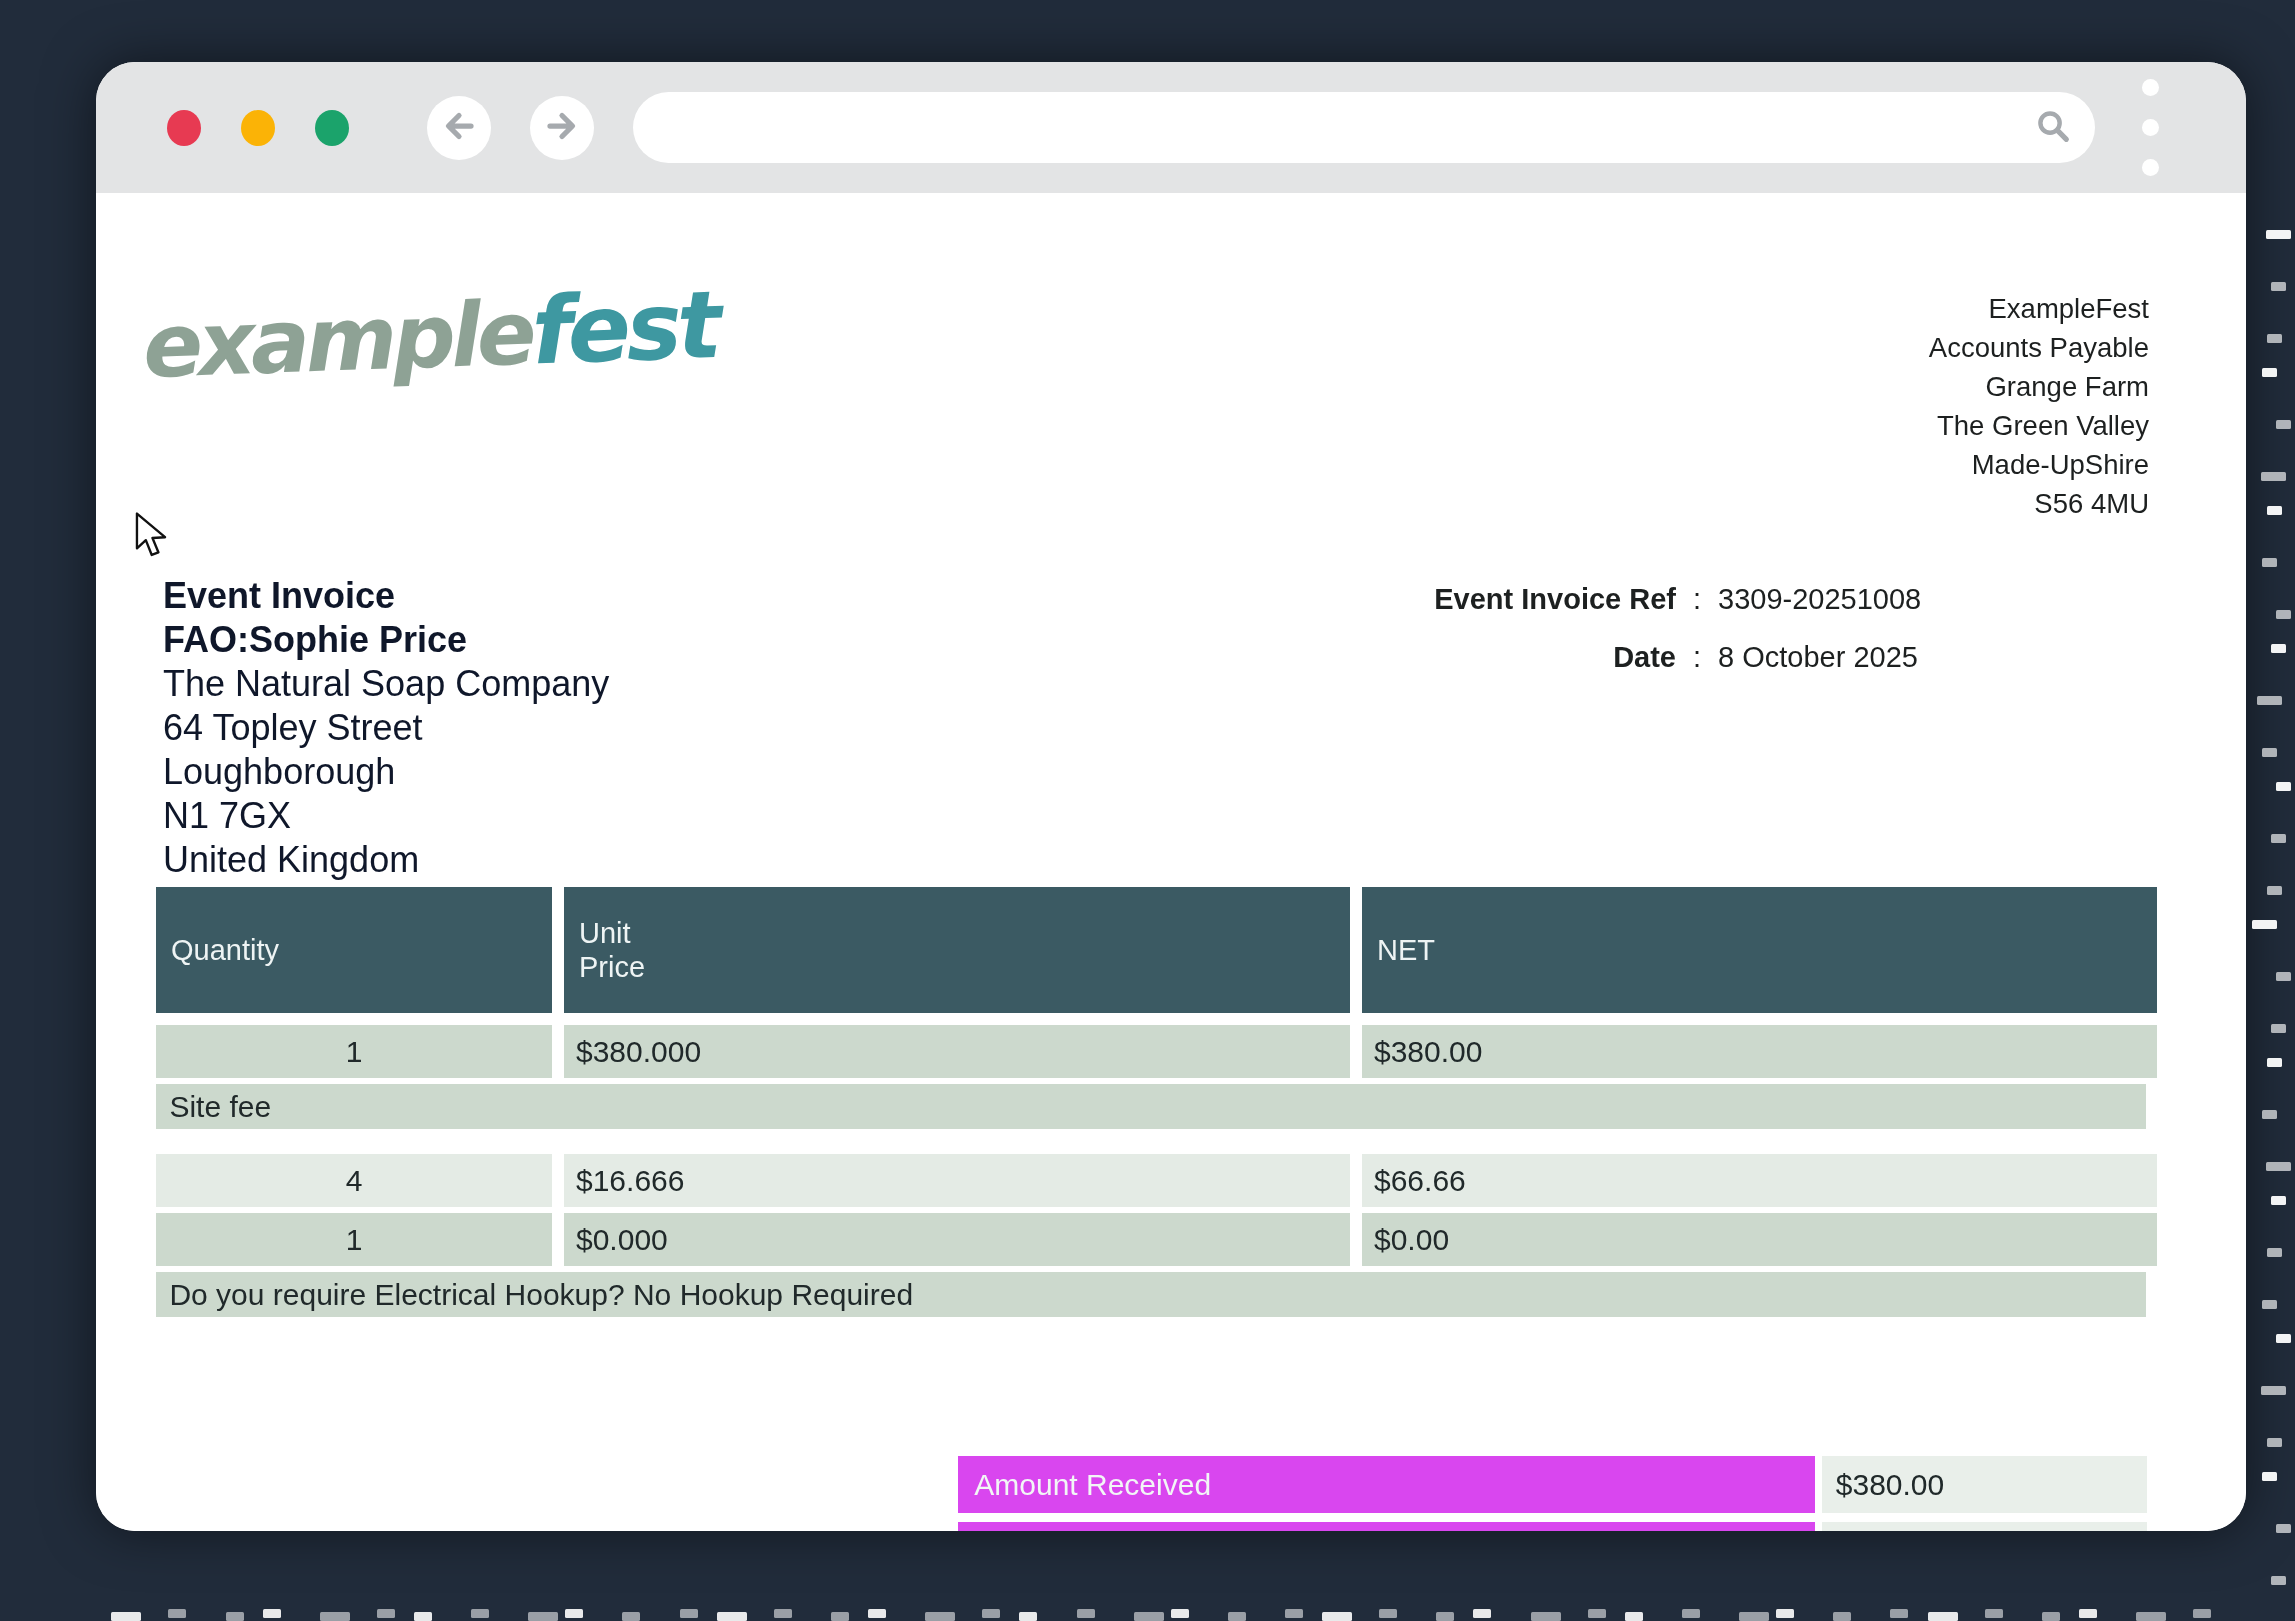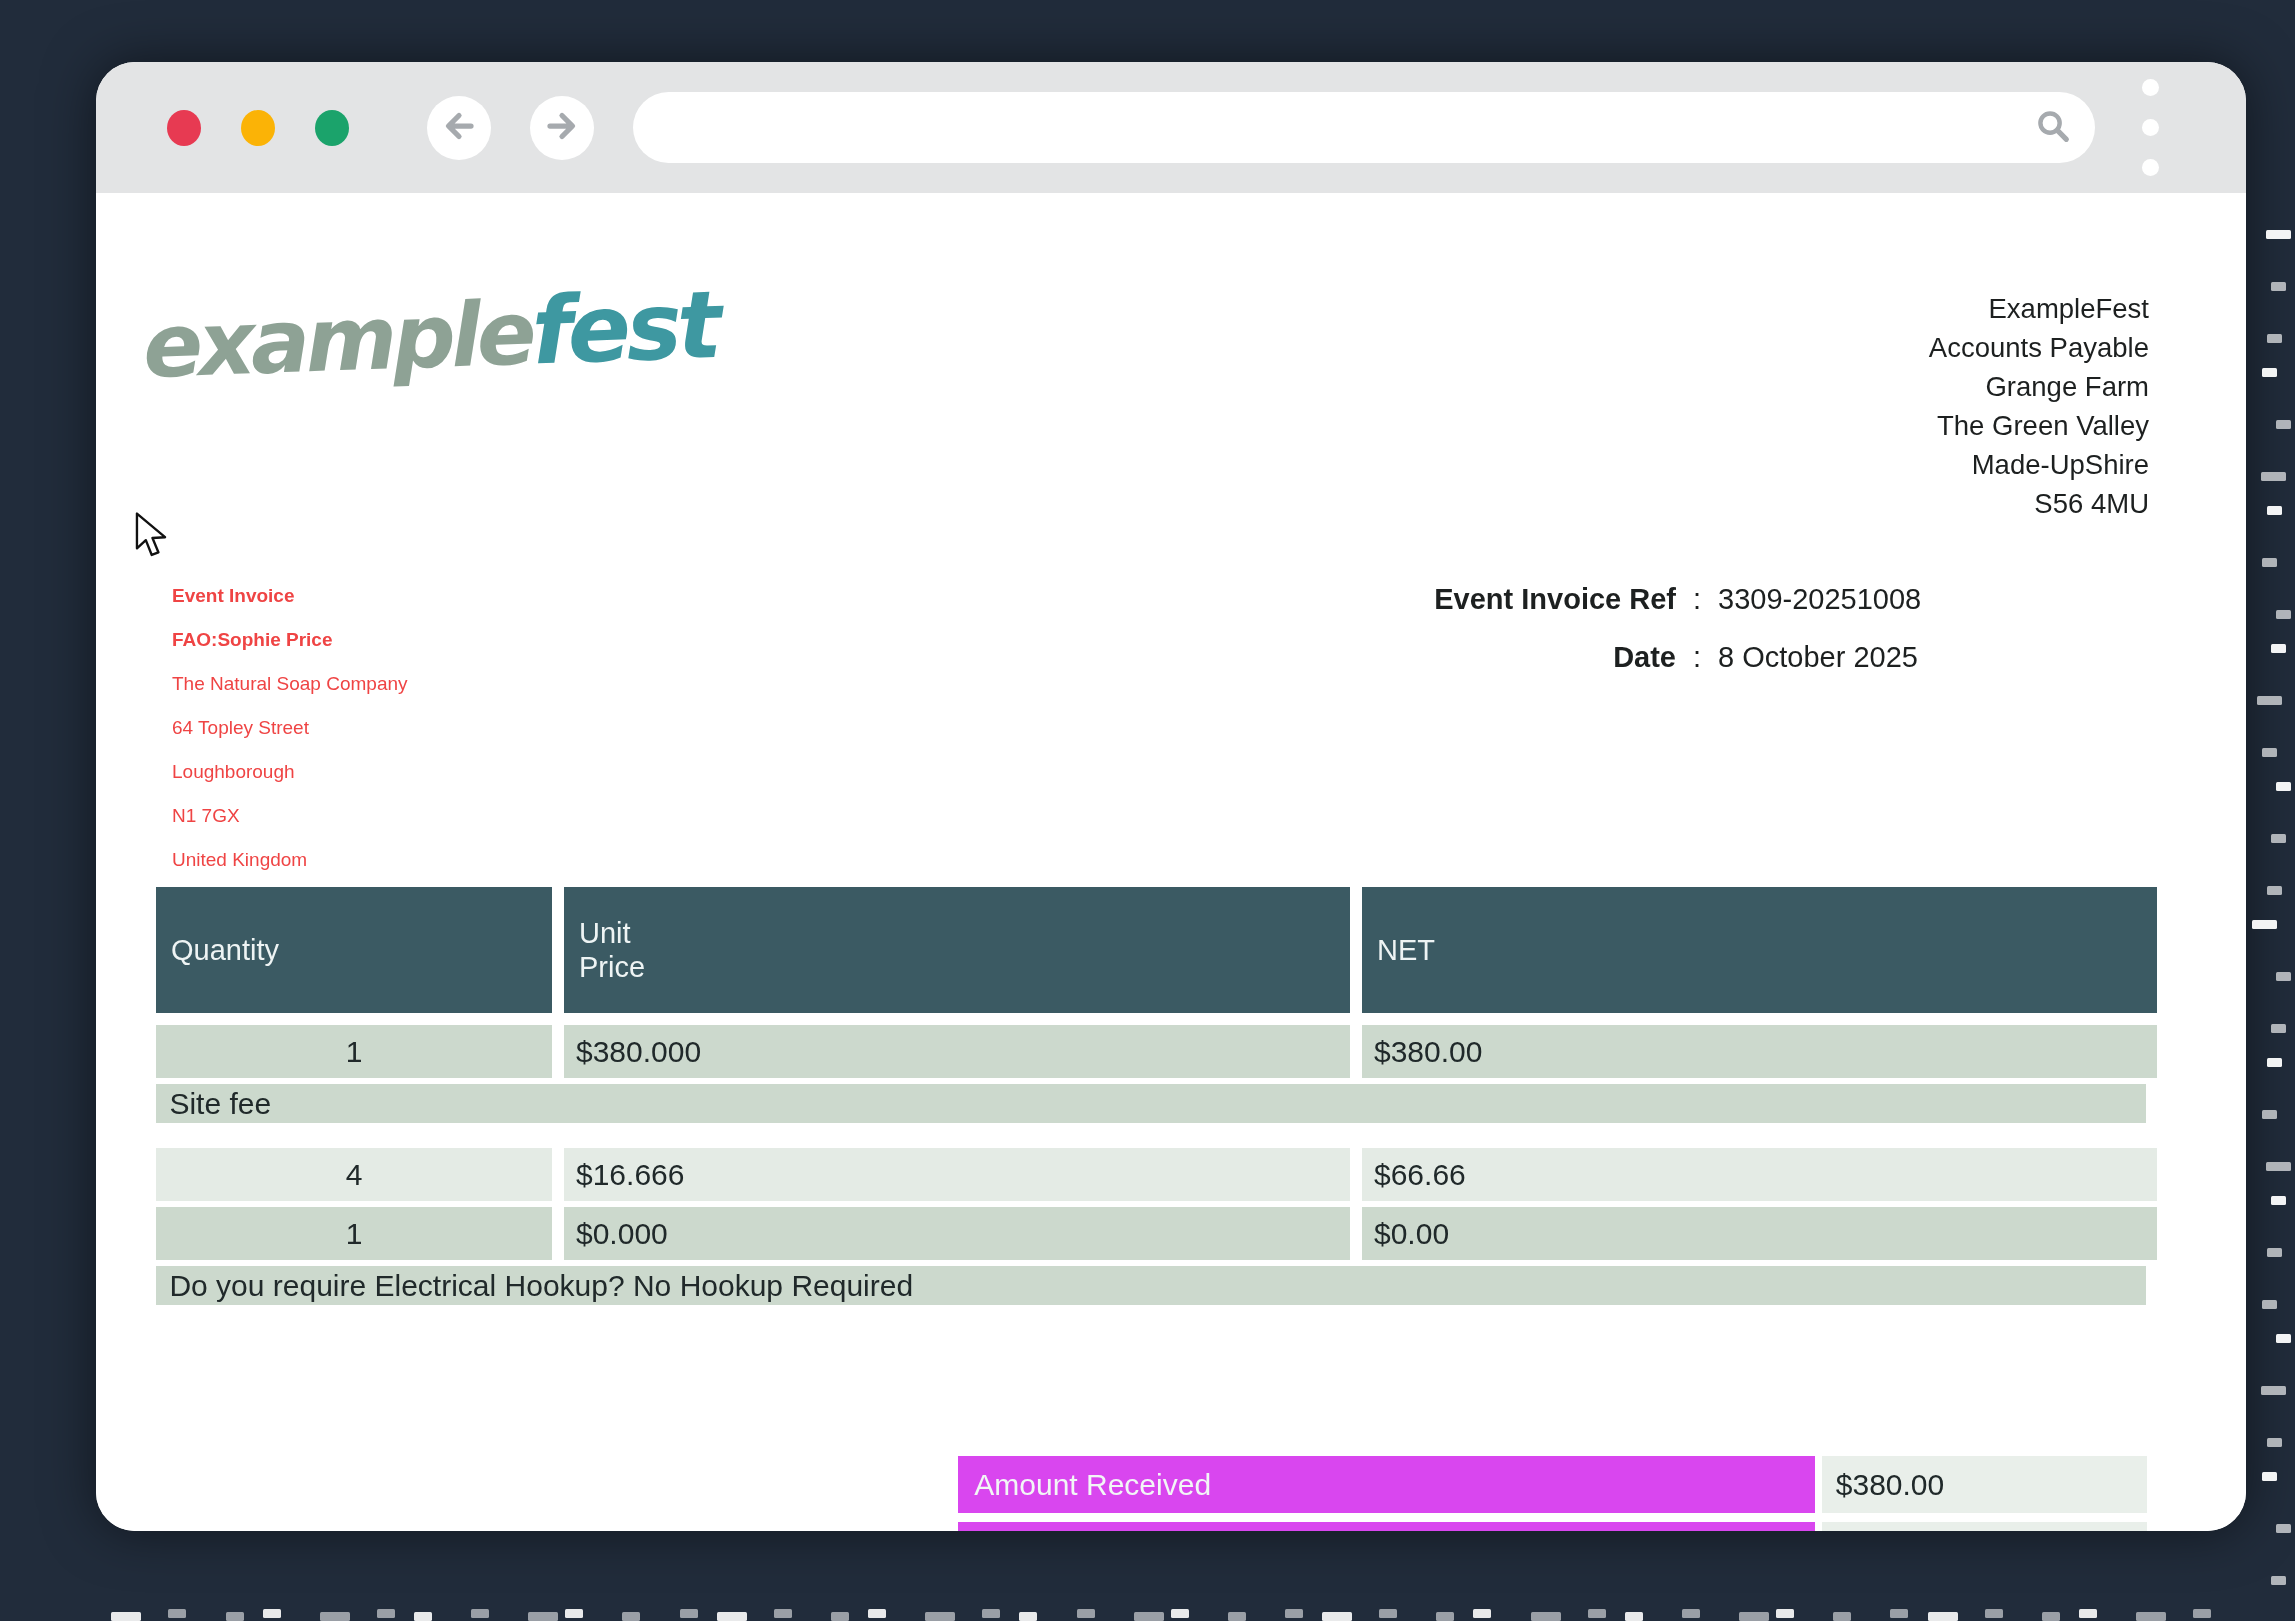--- a/index.html
+++ b/index.html
@@ -69,22 +69,22 @@
   .logo .word-accent  { color:#3e98a1; font-size:93px; }
 
   .sender {
     position:absolute; top:96px; right:97px;
     text-align:right; font-size:27.5px; line-height:39px; color:#1d2020;
   }
 
   .cursor { position:absolute; left:134px; top:512px; z-index:9; }
 
   .recipient {
-    position:absolute; left:76px; top:381px;
-    font-size:19px; line-height:44px; color:#ef4444;
+    position:absolute; left:67px; top:381px;
+    font-size:36px; line-height:44px; color:#0f172a;
   }
   .recipient .bold { font-weight:bold; }
 
   .meta {
     position:absolute; left:1254px; top:387px;
     display:grid; grid-template-columns:326px 42px auto;
     row-gap:19px; font-size:29px; line-height:39px; color:#1d2020;
   }
   .meta .m-label { font-weight:bold; text-align:right; }
   .meta .m-sep   { text-align:center; }
@@ -97,21 +97,21 @@
     background:#3b5a63; color:#eef4f4; height:126px;
     display:flex; flex-direction:column; justify-content:center;
     padding-left:15px; font-size:29px; line-height:34px;
   }
   .item { margin-bottom:6px; }
   .item .td {
     height:53px; display:flex; align-items:center; padding-left:12px;
   }
   .item .td.qty { justify-content:center; padding-left:0; }
   .desc {
-    height:39px; margin-bottom:25px;
+    height:45px; margin-bottom:25px;
     display:flex; align-items:center; padding-left:13.4px;
   }
   .shade-dark  { --row:#ccd9cd; }
   .shade-light { --row:#e4ebe5; }
   .item.shade-dark .td,  .desc.shade-dark  { background:#ccd9cd; }
   .item.shade-light .td, .desc.shade-light { background:#e4ebe5; }
 
   
   .summary { position:absolute; left:862px; top:1263px; width:1189px; font-size:30px; }
   .summary-row { display:grid; grid-template-columns:857px 325px; column-gap:7.4px; margin-bottom:9px; }

